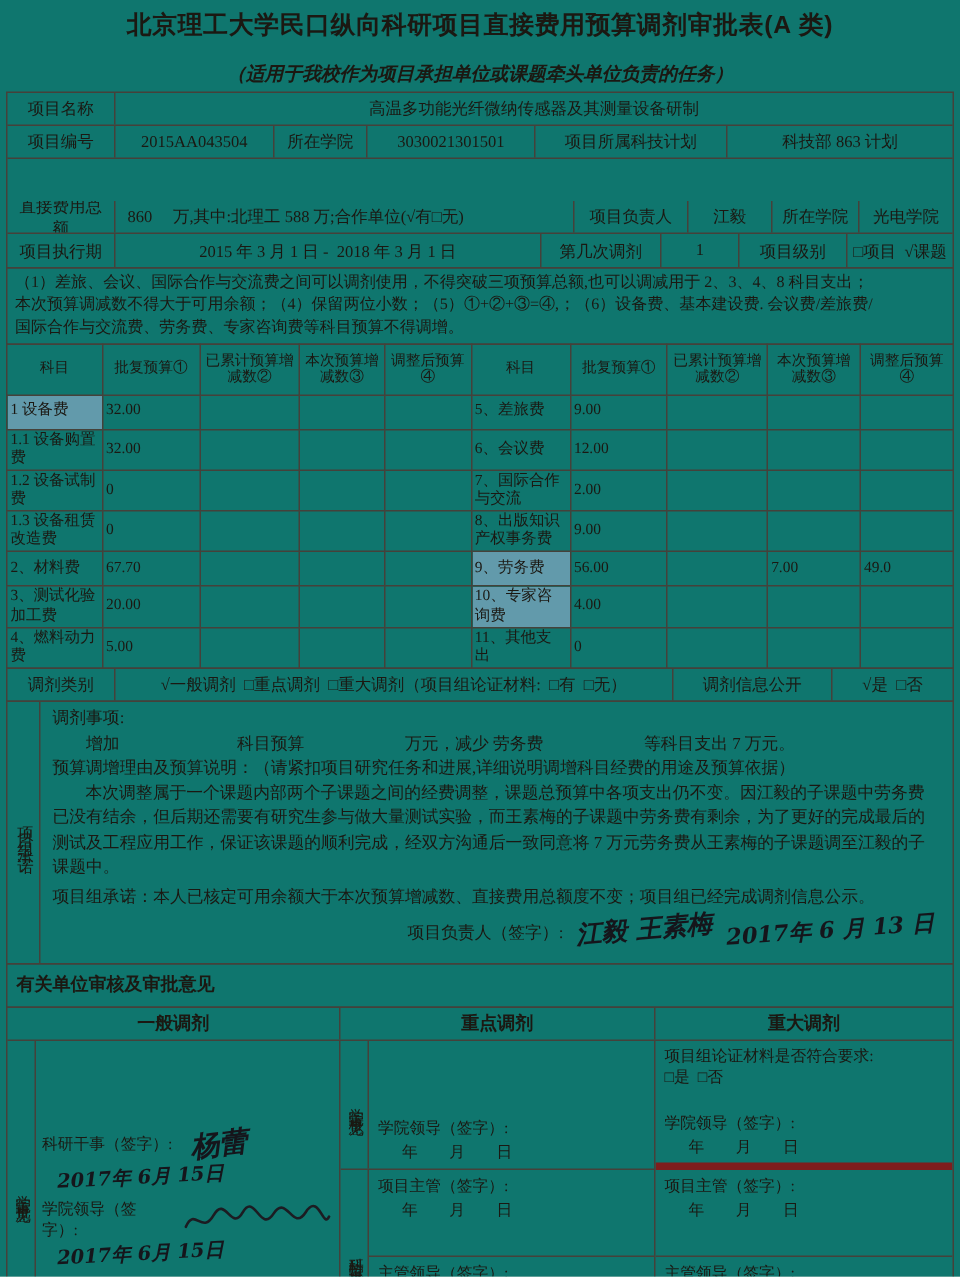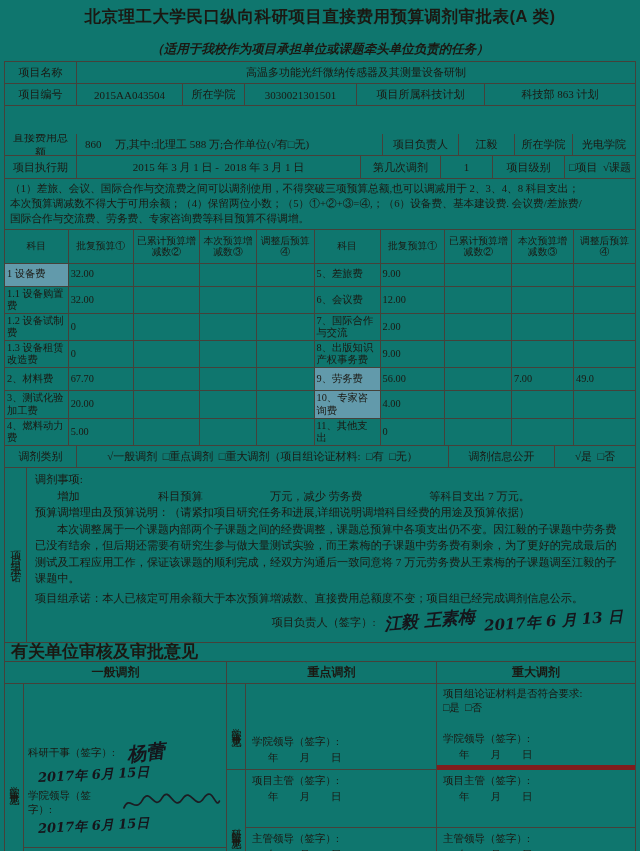--- a/index.html
+++ b/index.html
@@ -41,21 +41,21 @@
   .cbody { flex: 1; padding: 3px 8px 2px; font-size: 11.2px; line-height: 1.48; }
   .pre { white-space: pre-wrap; }
   .para { text-indent: 22px; }
   .promise { margin-top: 3px; }
   .signline { text-align: right; padding-right: 4px; margin-top: 1px; }
   .hand { font-family: "DejaVu Serif", serif; font-style: italic; font-weight: bold; display: inline-block; transform: rotate(-4deg); font-size: 15px; color: #15151b; }
   .hand.names { font-size: 17px; margin: 0 6px; transform: rotate(-5deg); }
   .hand.xl { font-size: 19px; margin-left: 12px; transform: rotate(-7deg); }
   .hand.dateline { font-size: 13px; transform: rotate(-3deg); margin: 0 0 5px 10px; }
   
-  .sec2 { font-family: "Liberation Sans", "DejaVu Sans", sans-serif; font-weight: bold; font-size: 17px; padding: 3px 6px; height: 20px; display: flex; align-items: center; }
+  .sec2 { font-family: "Liberation Sans", "DejaVu Sans", sans-serif; font-weight: bold; font-size: 12px; padding: 3px 6px; height: 30px; display: flex; align-items: center; }
   
   .ahead { display: grid; grid-template-columns: 222px 210px 1fr; border-bottom: 1px solid #45413a; height: 22px; }
   .ah { border-right: 1px solid #45413a; display: flex; align-items: center; justify-content: center; font-family: "Liberation Sans", "DejaVu Sans", sans-serif; font-weight: bold; font-size: 12px; }
   .ah:last-child { border-right: none; }
   .abody { display: grid; grid-template-columns: 222px 210px 1fr; height: 200px; }
   .acol { border-right: 1px solid #45413a; overflow: hidden; }
   .acol:last-child { border-right: none; }
   .vlab2 { width: 19px; border-right: 1px solid #45413a; writing-mode: vertical-rl; text-orientation: upright; display: flex; align-items: center; justify-content: center; font-size: 10px; letter-spacing: 2px; line-height: 1; }
   .col1 { display: flex; }
   .col1main { flex: 1; display: flex; flex-direction: column; }

